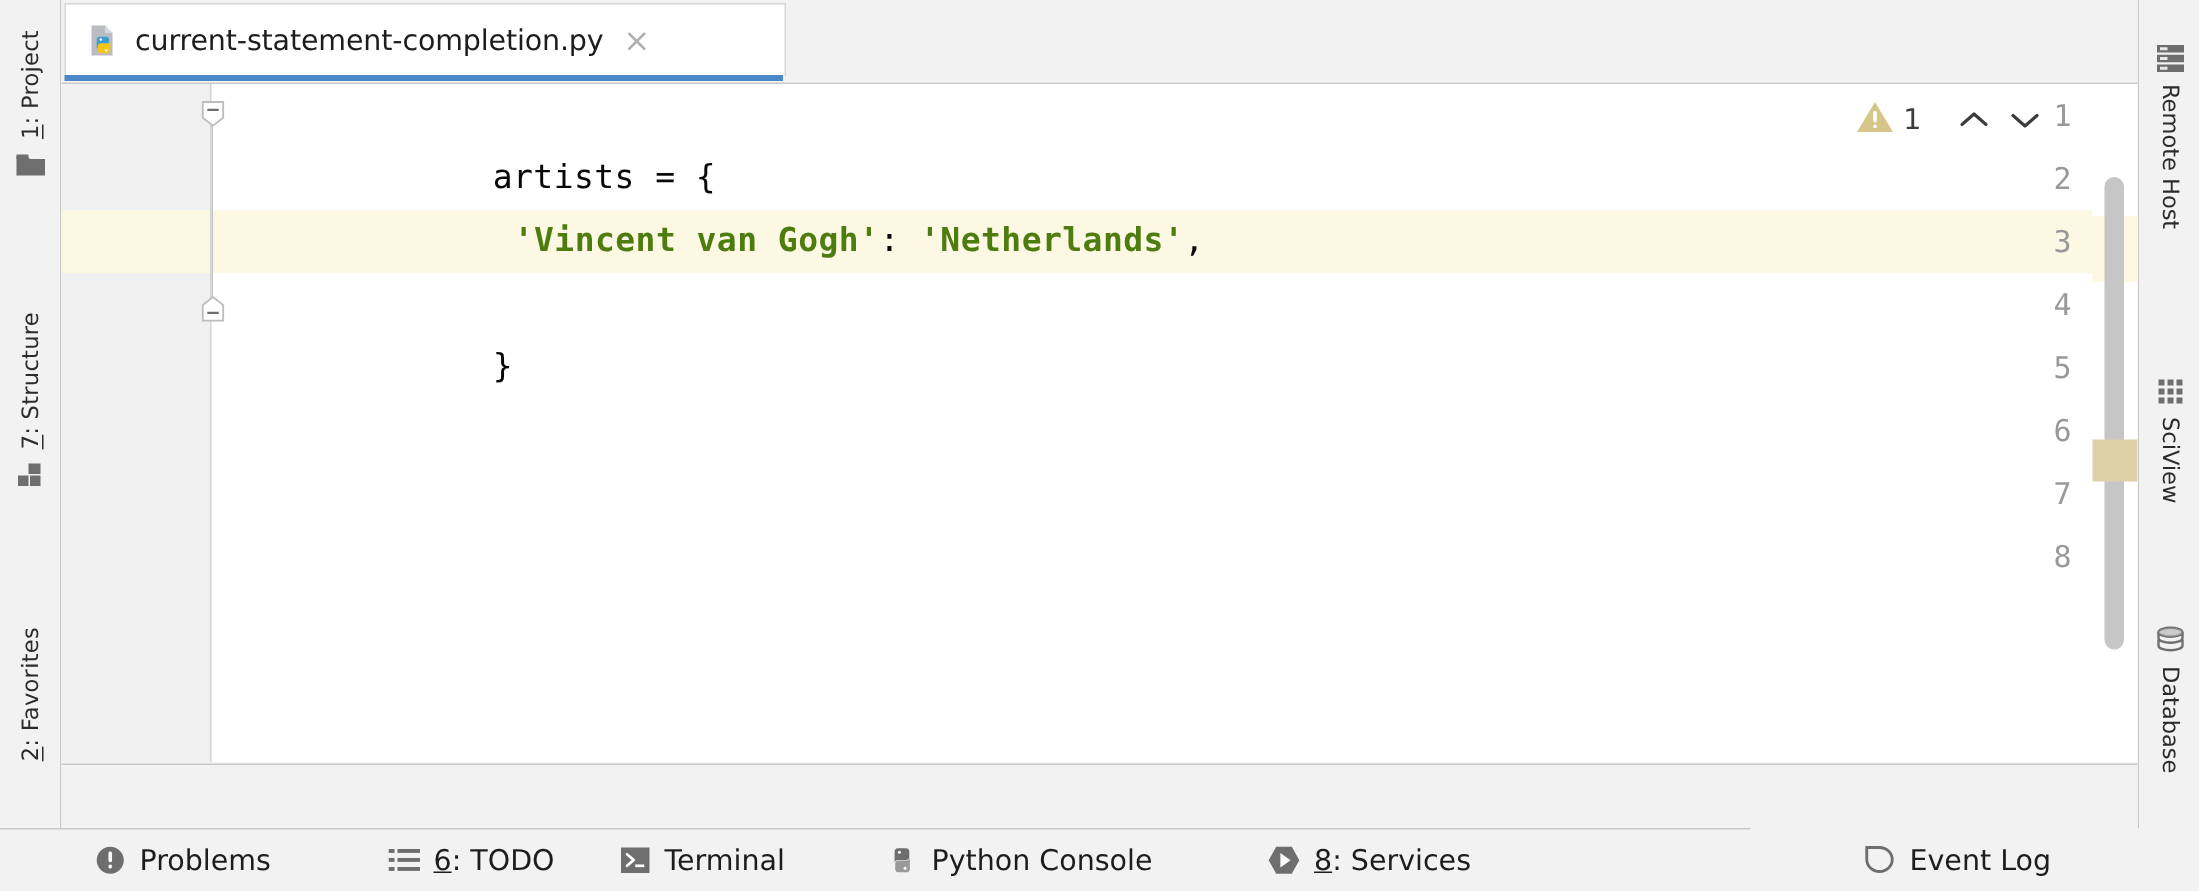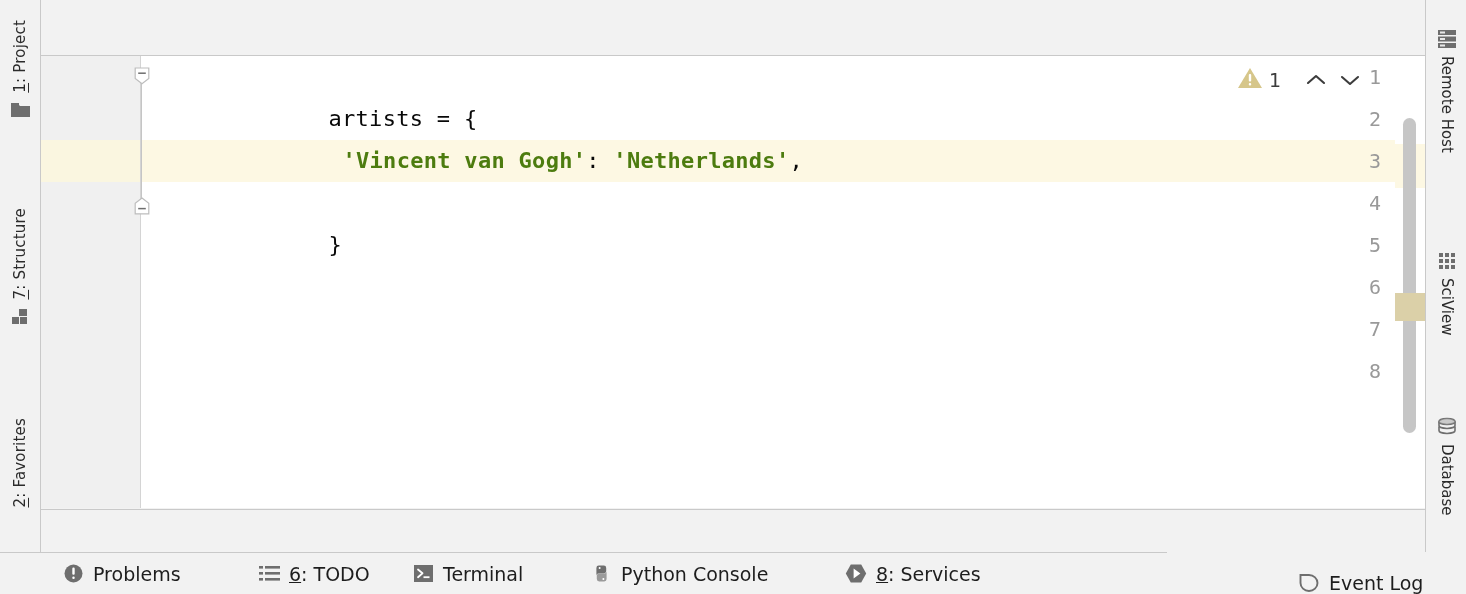--- a/index.html
+++ b/index.html
@@ -349,20 +349,41 @@
           </g>
           <ellipse cx="11" cy="4.5" rx="8" ry="3" fill="#a9a9a9" opacity=".55"></ellipse>
         </svg>
       </span>
       <span class="vtab-label-r">Database</span>
     </div>
   </div>
 
   <div class="editor-window">
 
+    <div class="tabstrip">
+      <div class="tab" style="width:481px;">
+        <span class="tab-icon">
+          <svg width="22" height="22" viewBox="0 0 22 22">
+            <path d="M3 1 h9 l5 5 v15 h-14 z" fill="#b9bdc2"></path>
+            <path d="M12 1 l5 5 h-5 z" fill="#d7dade"></path>
+            <path d="M8.5 8.5 h4.2 a2 2 0 0 1 2 2 v2.6 a2 2 0 0 1 -2 2 h-4.2 a2 2 0 0 0 -2 2 v-6.6 a2 2 0 0 1 2 -2 z" fill="#3c9bd6"></path>
+            <path d="M13.5 19.5 h-4.2 a2 2 0 0 1 -2 -2 v-2.6 a2 2 0 0 1 2 -2 h4.2 a2 2 0 0 0 2 -2 v6.6 a2 2 0 0 1 -2 2 z" fill="#f5c518"></path>
+            <circle cx="9.2" cy="10.3" r=".85" fill="#ffffff"></circle>
+            <circle cx="12.8" cy="17.7" r=".85" fill="#ffffff"></circle>
+          </svg>
+        </span>
+        <span class="tab-title">current-statement-completion.py</span>
+        <span class="tab-close">
+          <svg width="17" height="17" viewBox="0 0 17 17">
+            <path d="M3.5 3.5 L13.5 13.5 M13.5 3.5 L3.5 13.5" stroke="#b0b0b0" stroke-width="1.7" stroke-linecap="round"></path>
+          </svg>
+        </span>
+      </div>
+      <div class="tab-underline"></div>
+    </div>
 
     <div class="editor-body">
 
       <div class="caret-line" style="top:84px;"></div>
       <div class="caret-line-num-bg" style="top:84px;"></div>
 
       <div class="gutter"></div>
       <div class="caret-line-num-bg" style="top:84px;"></div>
       <div class="gutter-sep"></div>
 
@@ -488,21 +509,21 @@
     <div class="sb-item" style="left:845px;">
       <span class="sb-ico">
         <svg width="22" height="21" viewBox="0 0 22 21">
           <path d="M5.8 1.5 h10.4 l5.0 9.0 l-5.0 9.0 h-10.4 l-5.0 -9.0 z" fill="#6e6e6e"></path>
           <path d="M8.6 5.6 L15.4 10.5 L8.6 15.4 Z" fill="#ffffff"></path>
         </svg>
       </span>
       <span class="sb-text"><span class="num">8</span><span>: Services</span></span>
     </div>
 
-    <div class="sb-item" style="left:1298px;align-items:flex-end;">
+    <div class="sb-item" style="left:1242px;">
       <span class="sb-ico">
         <svg width="22" height="21" viewBox="0 0 22 21">
           <path d="M11 2 a8.5 8 0 1 1 -8.5 8 v-8 z" fill="none" stroke="#6e6e6e" stroke-width="1.9"></path>
         </svg>
       </span>
       <span class="sb-text">Event Log</span>
     </div>
   </div>
 
 </div>

